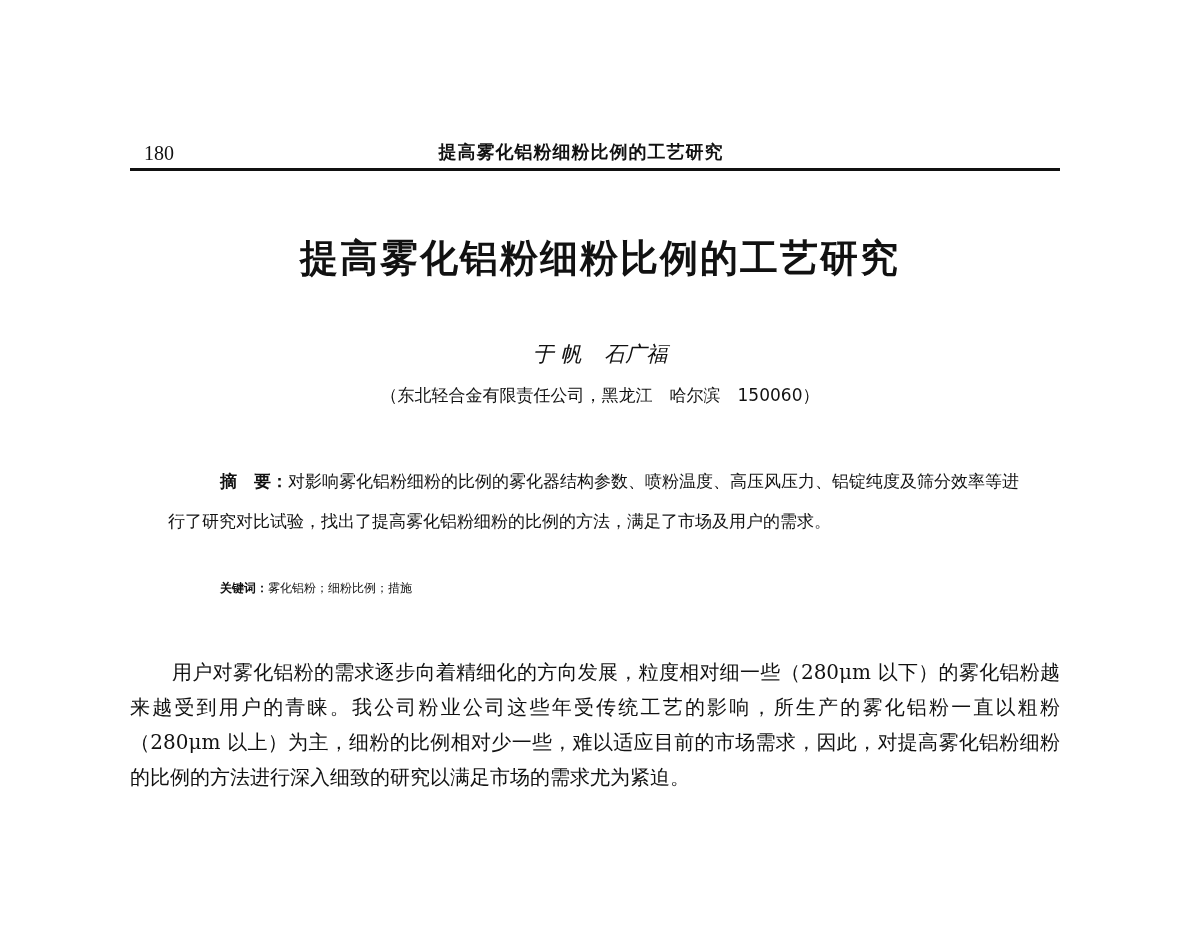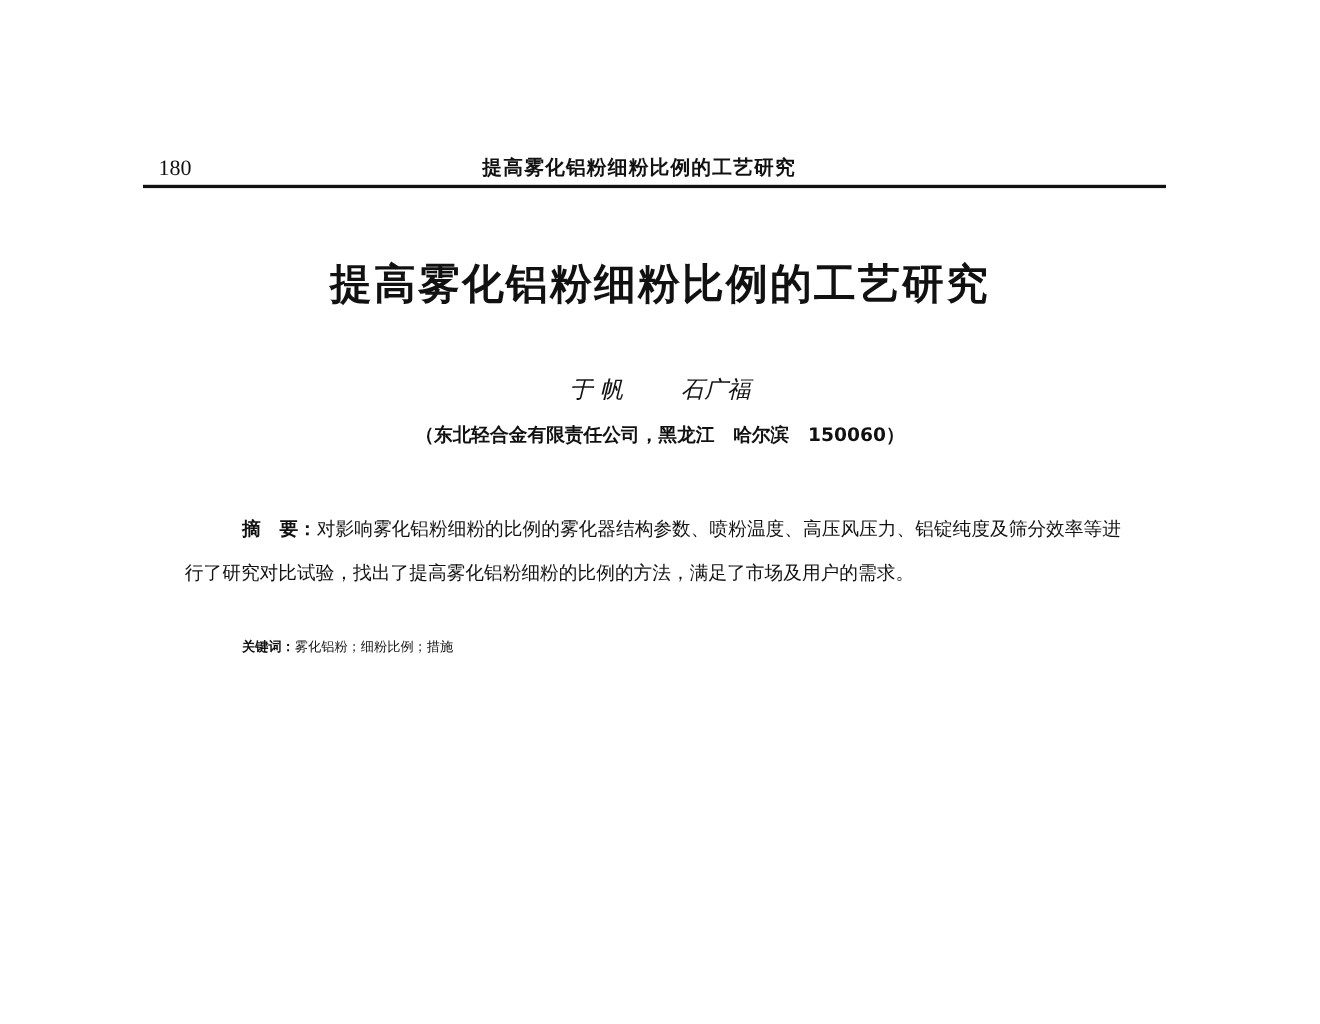--- a/index.html
+++ b/index.html
@@ -9,22 +9,22 @@
     position:relative;
   }
   .header {
     position:absolute; left:116px; top:138px; width:930px; height:30px;
   }
   .page-num { position:absolute; left:28px; top:4px; font-size:20px; font-family:"Liberation Serif", serif; }
   .running-title { position:absolute; left:0; right:0; top:2px; text-align:center; font-size:18px; font-weight:bold; font-family:"DejaVu Sans", sans-serif; letter-spacing:1px;}
   .rule { position:absolute; left:130px; top:168px; width:930px; height:3px; background:#111; }
   .title { position:absolute; left:0; width:1200px; top:233px; text-align:center; font-size:38px; font-weight:bold; letter-spacing:2px; font-family:"DejaVu Sans", sans-serif;}
   .authors { position:absolute; left:0; width:1200px; top:340px; text-align:center; font-size:21px; font-style:italic; }
-  .authors span { margin:0 23px; }
-  .affil { position:absolute; left:0; width:1200px; top:384px; text-align:center; font-size:17px; font-weight:bold; font-family:"DejaVu Sans", sans-serif;}
+  .authors span { margin:0 8px; }
+  .affil { position:absolute; left:0; width:1200px; top:384px; text-align:center; font-size:17px; font-weight:normal; font-family:"DejaVu Sans", sans-serif;}
   .abstract { position:absolute; left:168px; top:462px; width:860px; font-size:17px; line-height:39px; }
   .abstract .label { font-weight:bold; font-family:Liberation Mono, monospace; }
   .abstract p { margin:0; }
   .abstract .first { text-indent:52px; }
   .keywords { position:absolute; left:220px; top:580px; font-size:12px; }
   .keywords .label { font-weight:bold; font-family:"DejaVu Sans", sans-serif; }
   .body { position:absolute; left:130px; top:655px; width:930px; font-size:20px; line-height:35px; text-align:justify; }
   .body p { margin:0; text-indent:42px; }
 </style>
 </head>
@@ -47,13 +47,14 @@
 
 <div class="abstract">
   <p class="first"><span class="label">摘　要：</span><span>对影响雾化铝粉细粉的比例的雾化器结构参数、喷粉温度、高压风压力、铝锭纯度及筛分效率等进行了研究对比试验，找出了提高雾化铝粉细粉的比例的方法，满足了市场及用户的需求。</span></p>
 </div>
 
 <div class="keywords">
   <span class="label">关键词：</span><span>雾化铝粉；细粉比例；措施</span>
 </div>
 
 <div class="body">
+  <p>用户对雾化铝粉的需求逐步向着精细化的方向发展，粒度相对细一些（280μm 以下）的雾化铝粉越来越受到用户的青睐。我公司粉业公司这些年受传统工艺的影响，所生产的雾化铝粉一直以粗粉（280μm 以上）为主，细粉的比例相对少一些，难以适应目前的市场需求，因此，对提高雾化铝粉细粉的比例的方法进行深入细致的研究以满足市场的需求尤为紧迫。</p>
 </div>
 
 </body></html>

